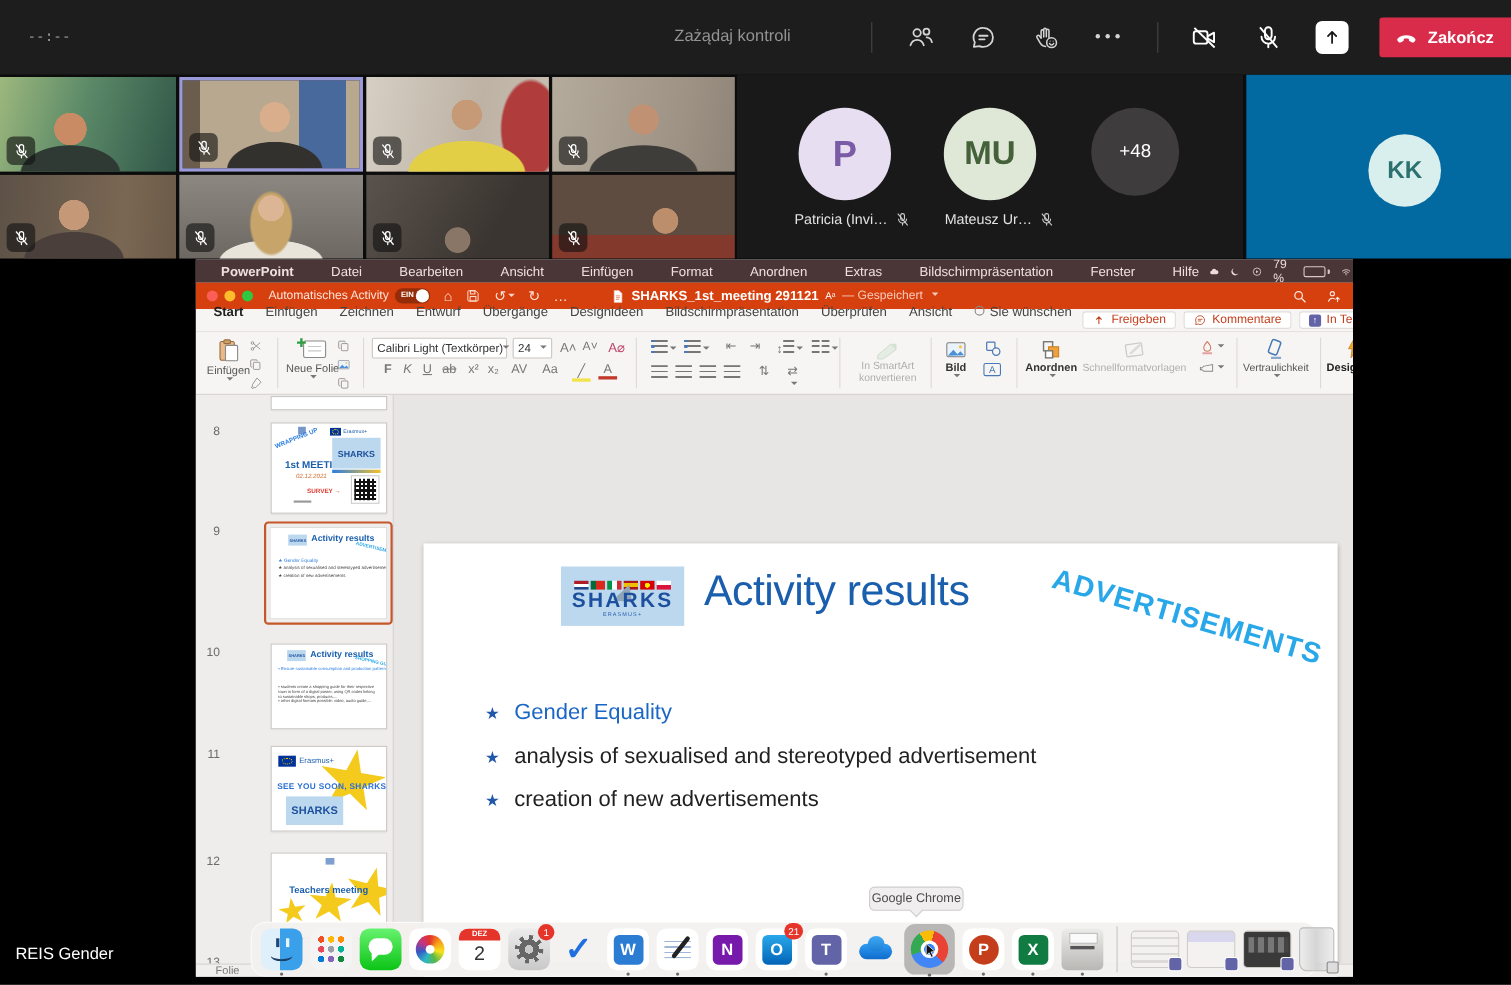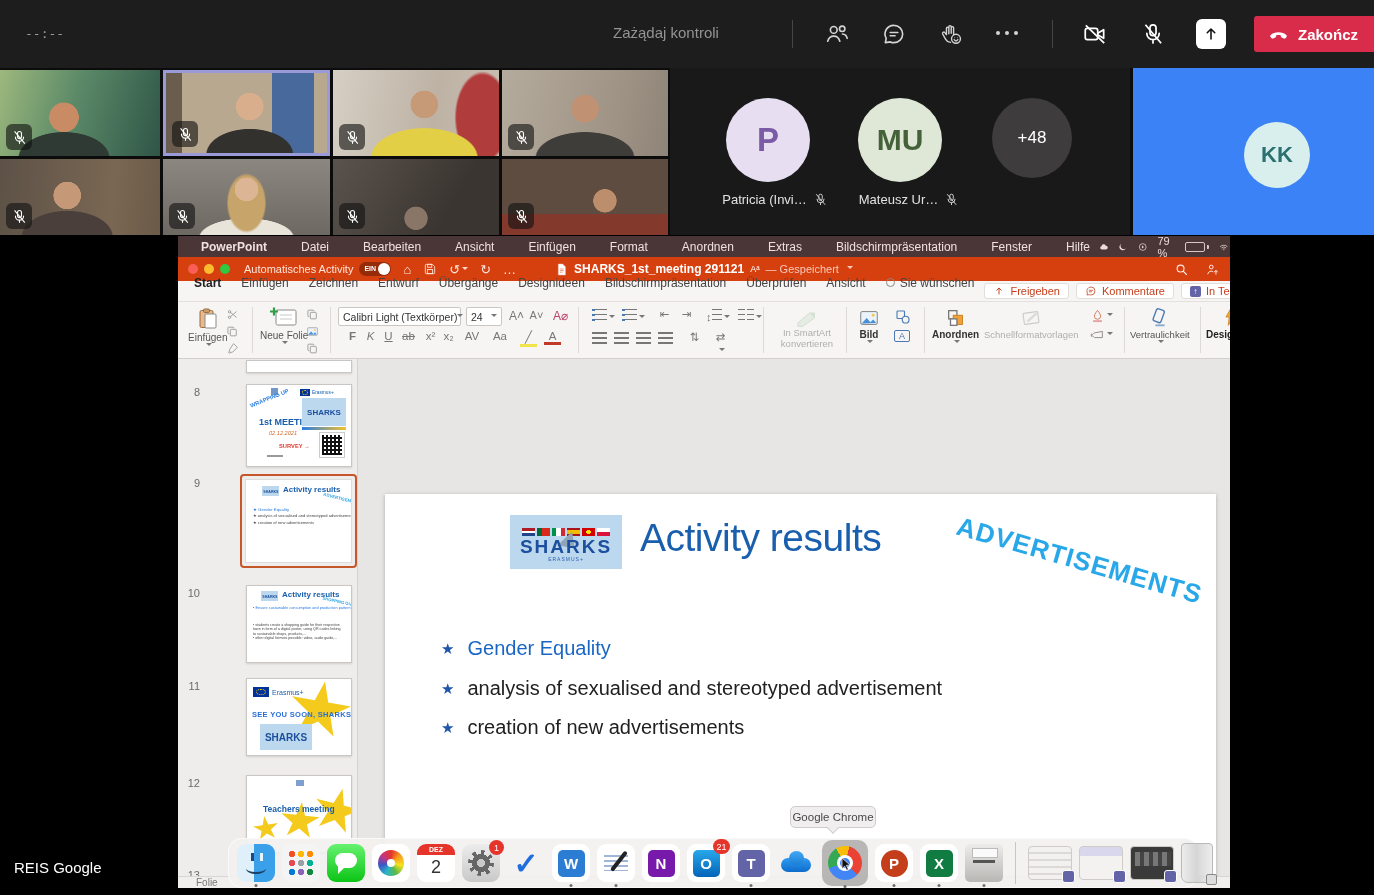--- a/index.html
+++ b/index.html
@@ -55,21 +55,21 @@
       radial-gradient(circle 12px at 50% 78%,#8a7666 94%,transparent),
       linear-gradient(120deg,#5a534d,#3b3531 70%);}
   .t8{left:502px;top:91px;width:166px;height:76px;background:
       radial-gradient(circle 12px at 62% 55%,#bd8e6c 95%,transparent),
       linear-gradient(180deg,#5e4c40 0 72%,#83392c 72%);}
   .mbadge{position:absolute;left:6px;bottom:6px;width:26px;height:26px;border-radius:6px;
     background:rgba(18,18,18,.62);color:#fff;display:flex;align-items:center;justify-content:center;}
   .mbadge svg{width:17px;height:17px;}
 
   .avzone{position:absolute;left:670px;top:68px;width:460px;height:167px;background:#191919;}
-  .kkpanel{position:absolute;left:1133px;top:68px;width:241px;height:167px;background:#3b82f6;}
+  .kkpanel{position:absolute;left:1133px;top:68px;width:241px;height:167px;background:#0369a1;}
   .avatar{position:absolute;border-radius:50%;display:flex;align-items:center;justify-content:center;font-weight:600;}
   .avlabel{position:absolute;display:flex;align-items:center;gap:6px;color:#e2e2e2;font-size:13px;}
   .avlabel svg{width:15px;height:15px;color:#cfcfcf;flex:none;}
   .presenter{position:absolute;left:14px;top:859px;color:#fff;font-size:15px;}
 
   
   .screen{position:absolute;left:178px;top:236px;width:1052px;height:652px;background:#e8e6e4;overflow:hidden;}
 
   .menubar{position:absolute;left:0;top:0;width:100%;height:21px;background:#4b3637;display:flex;align-items:center;
     color:#efe0df;font-size:12px;padding:0 10px;}
@@ -510,21 +510,21 @@
           <use href="#i-micoff"></use>
         </svg>
     </div>
     <div class="avatar" style="left:322px;top:30px;width:80px;height:80px;background:#3e3c3c;color:#fff;font-size:17px;font-weight:400">+48</div>
   </div>
 
   <div class="kkpanel">
     <div class="avatar" style="left:111px;top:54px;width:66px;height:66px;background:#d8efee;color:#2c7070;font-size:22px">KK</div>
   </div>
 
-  <span class="presenter">REIS Google</span>
+  <span class="presenter">REIS Gender</span>
 
   <div class="screen">
 
     <div class="menubar">
       <svg class="ic apple">
           <use href="#i-apple"></use>
         </svg>
       <div id="menu-left">
           <span class="menu-item first">PowerPoint</span>
           <span class="menu-item">Datei</span>

